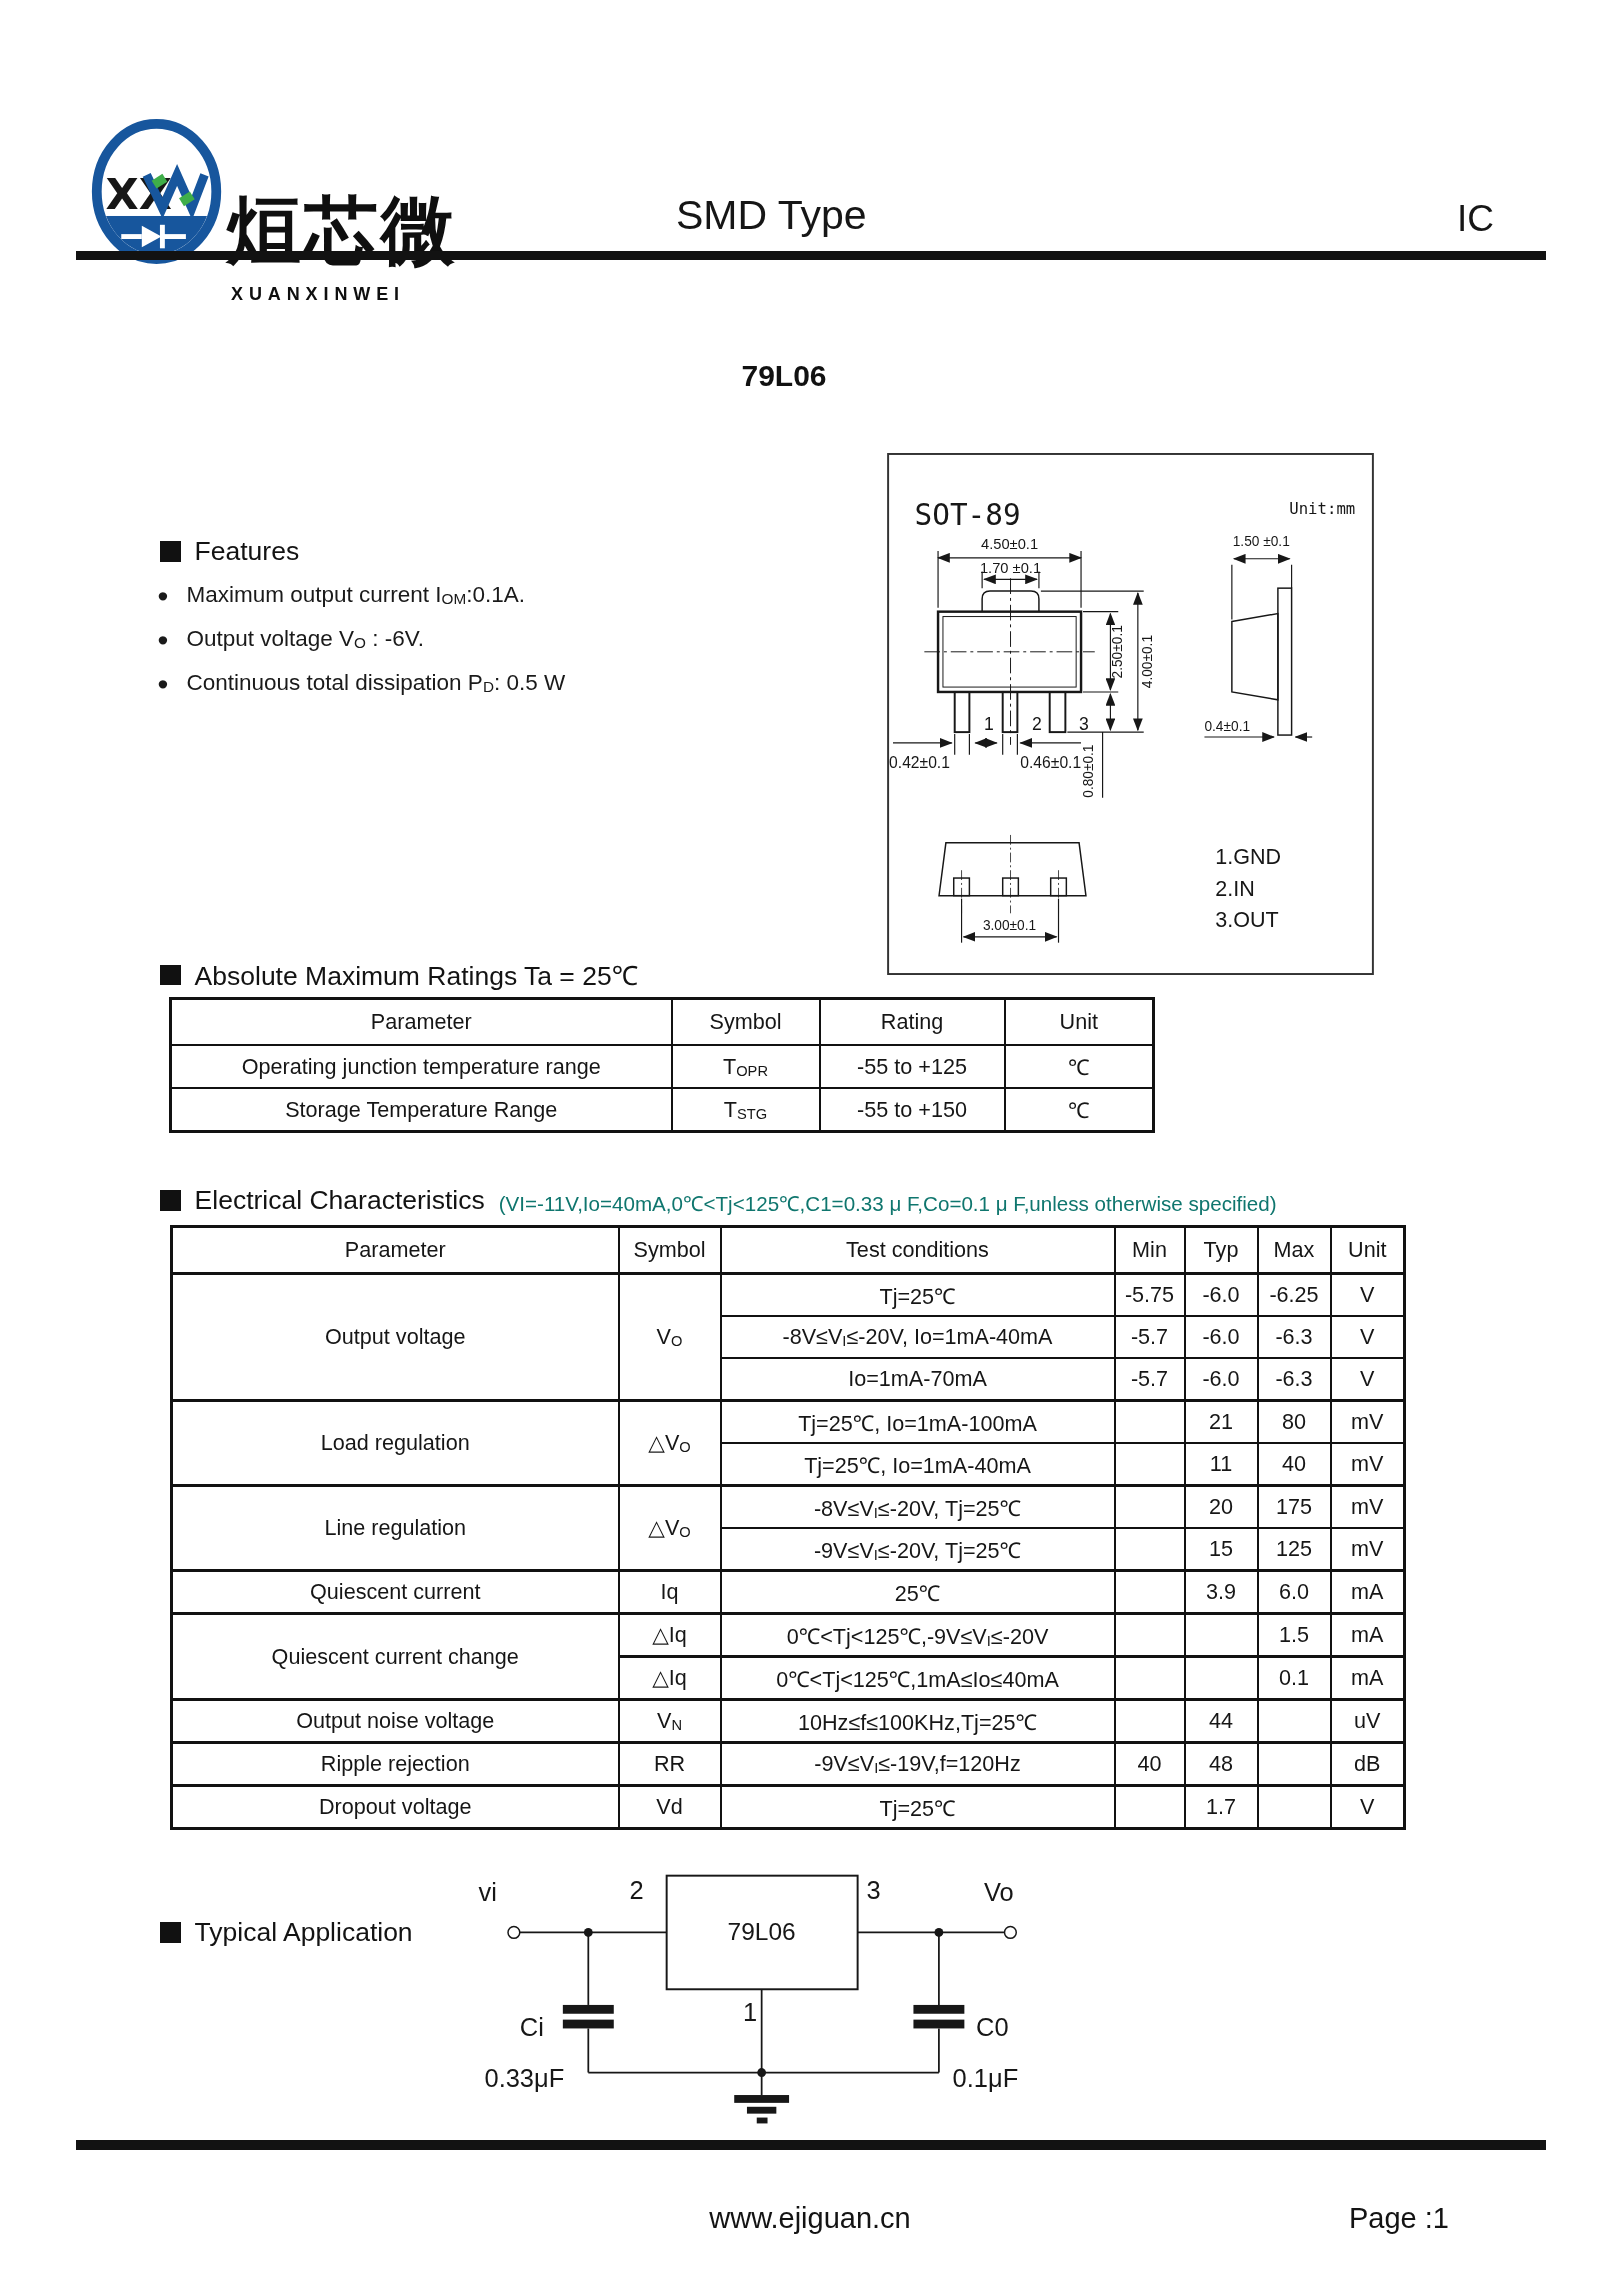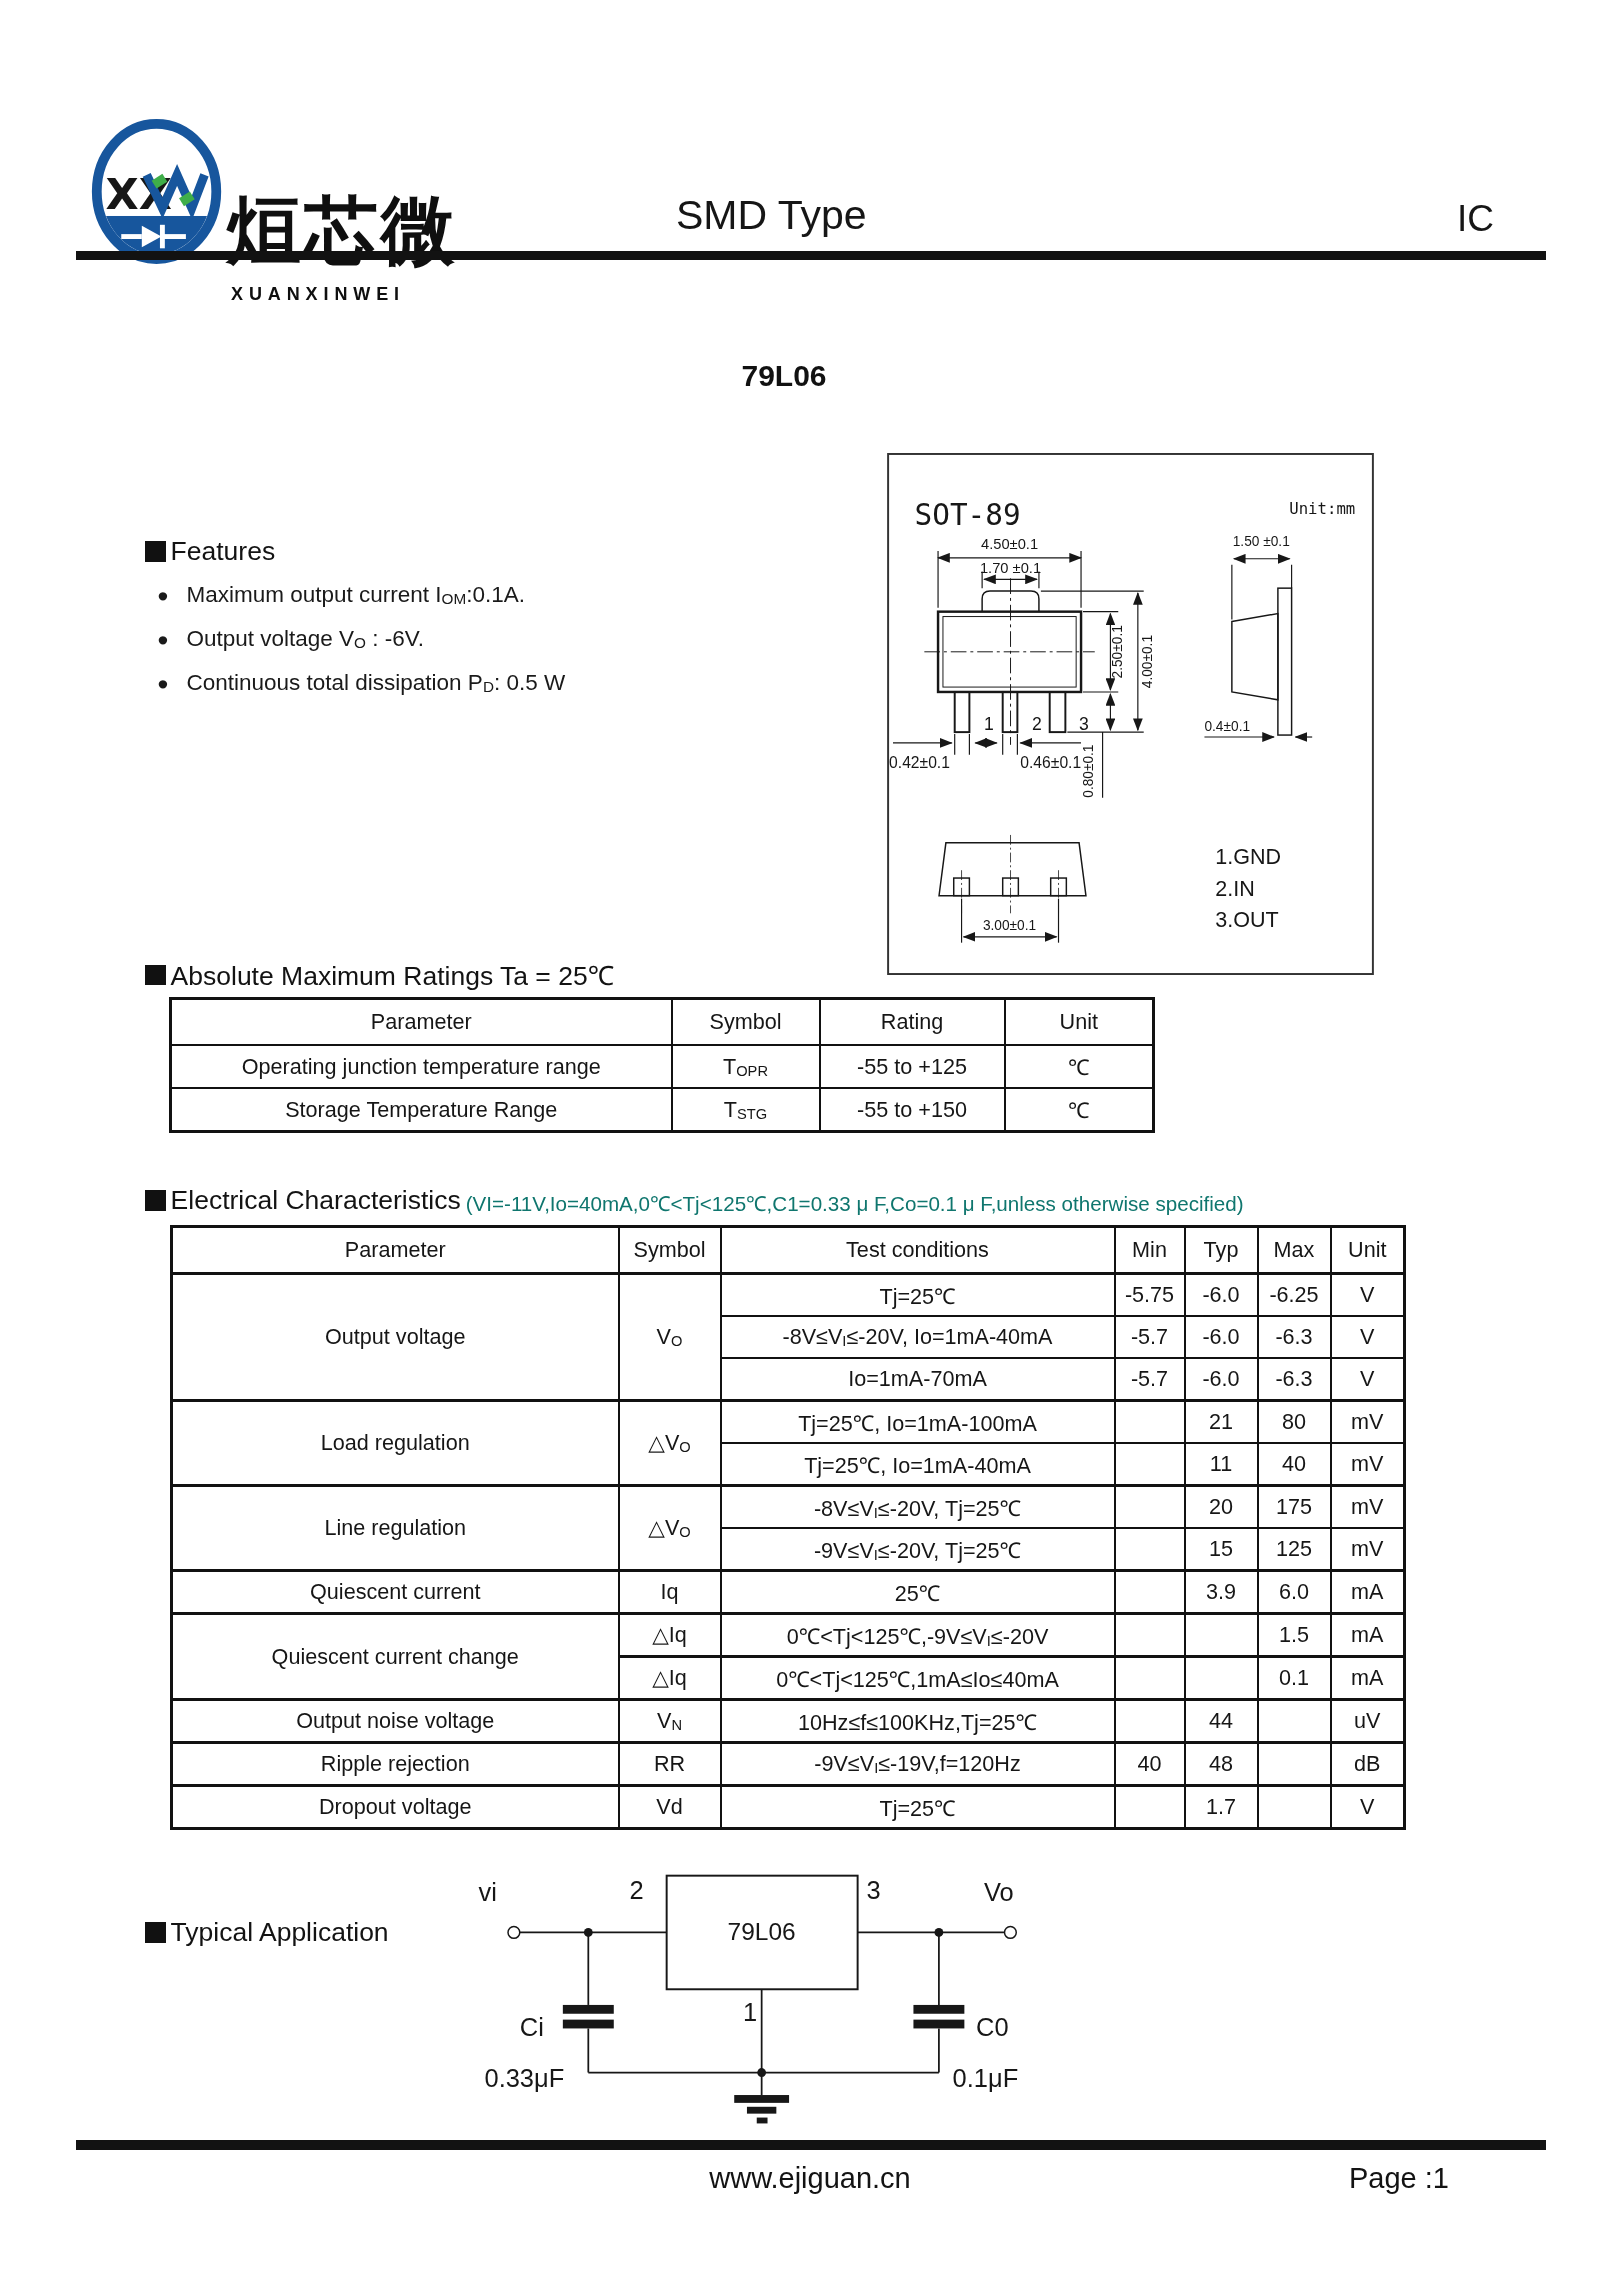--- a/index.html
+++ b/index.html
@@ -9,21 +9,21 @@
   .rule{background:#121212;}
   
   .brand-cn{font-size:74px;font-weight:700;letter-spacing:2.9px;color:#0f0f0f;
             font-family:Liberation Serif, serif;}
   .brand-en{font-size:18px;font-weight:600;letter-spacing:5.9px;color:#0f0f0f;}
   .smd-type{font-size:41px;color:#161616;}
   .ic-label{font-size:37px;color:#161616;}
   .doc-title{font-size:34px;font-weight:700;white-space:pre;transform:translateX(-50%);}
   .part-no{font-size:30px;font-weight:700;transform:translateX(-50%);}
   
-  .sec{display:flex;align-items:center;gap:5px;}
+  .sec{display:flex;align-items:center;gap:14px;margin-left:15px;}
   .sec .sq{width:20.6px;height:20.6px;background:#111;flex:0 0 auto;}
   .sec .t{font-size:26.5px;color:#131313;}
   .sec .note{font-size:20.6px;padding-top:4.9px;color:#0f766e;}
   
   .feat{display:flex;align-items:center;gap:17.6px;font-size:22.5px;color:#1a1a1a;}
   .feat .dot{font-size:19.6px;}
   
   table.tbl{border-collapse:collapse;table-layout:fixed;background:#fff;}
   table.tbl td{border:2px solid #111;font-size:21.6px;color:#161616;text-align:center;
                padding:0 5.9px;overflow:hidden;white-space:nowrap;height:40px;}
@@ -31,21 +31,21 @@
   table.amr td{border-width:2.9px;height:41px;}
   table.amr tr.hd td{height:44px;}
   table.ec{border:3.9px solid #111;}
   table.ec tr.hd td{height:44px;}
   table.ec tr.g > td{border-top-width:3.9px;margin-left:17px;}
   table.ec tr.g2 > td{border-top-width:3.9px;}
   td.pl{text-align:left;padding-left:9.8px;}
   td.cl{text-align:left;padding-left:9.8px;}
   sub{font-size:68%;vertical-align:baseline;position:relative;top:2px;line-height:0;}
   
-  .foot{font-size:29px;color:#131313;}
+  .foot{font-size:29px;color:#131313;margin-top:40px;}
   svg text{fill:#171717;}
   .dim{font-family:"Liberation Sans",sans-serif;}
   .mono{font-family:"DejaVu Sans Mono",monospace;}
 </style>
 </head>
 <body>
 
 <div class="page">
 
   <svg class="abs" style="left:86px;top:118px;" width="143" height="147" viewBox="0 0 146 150">

